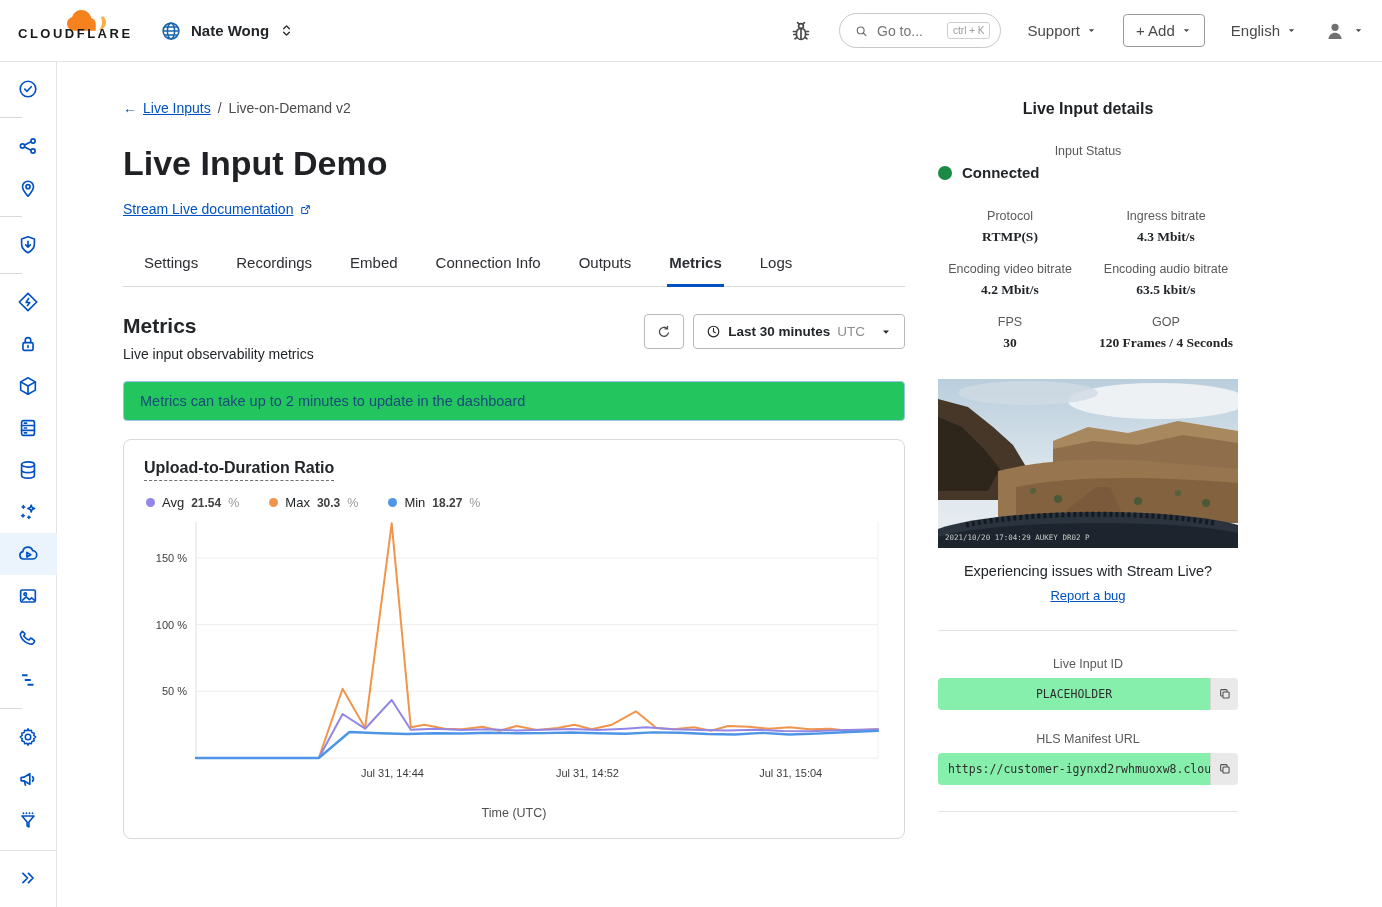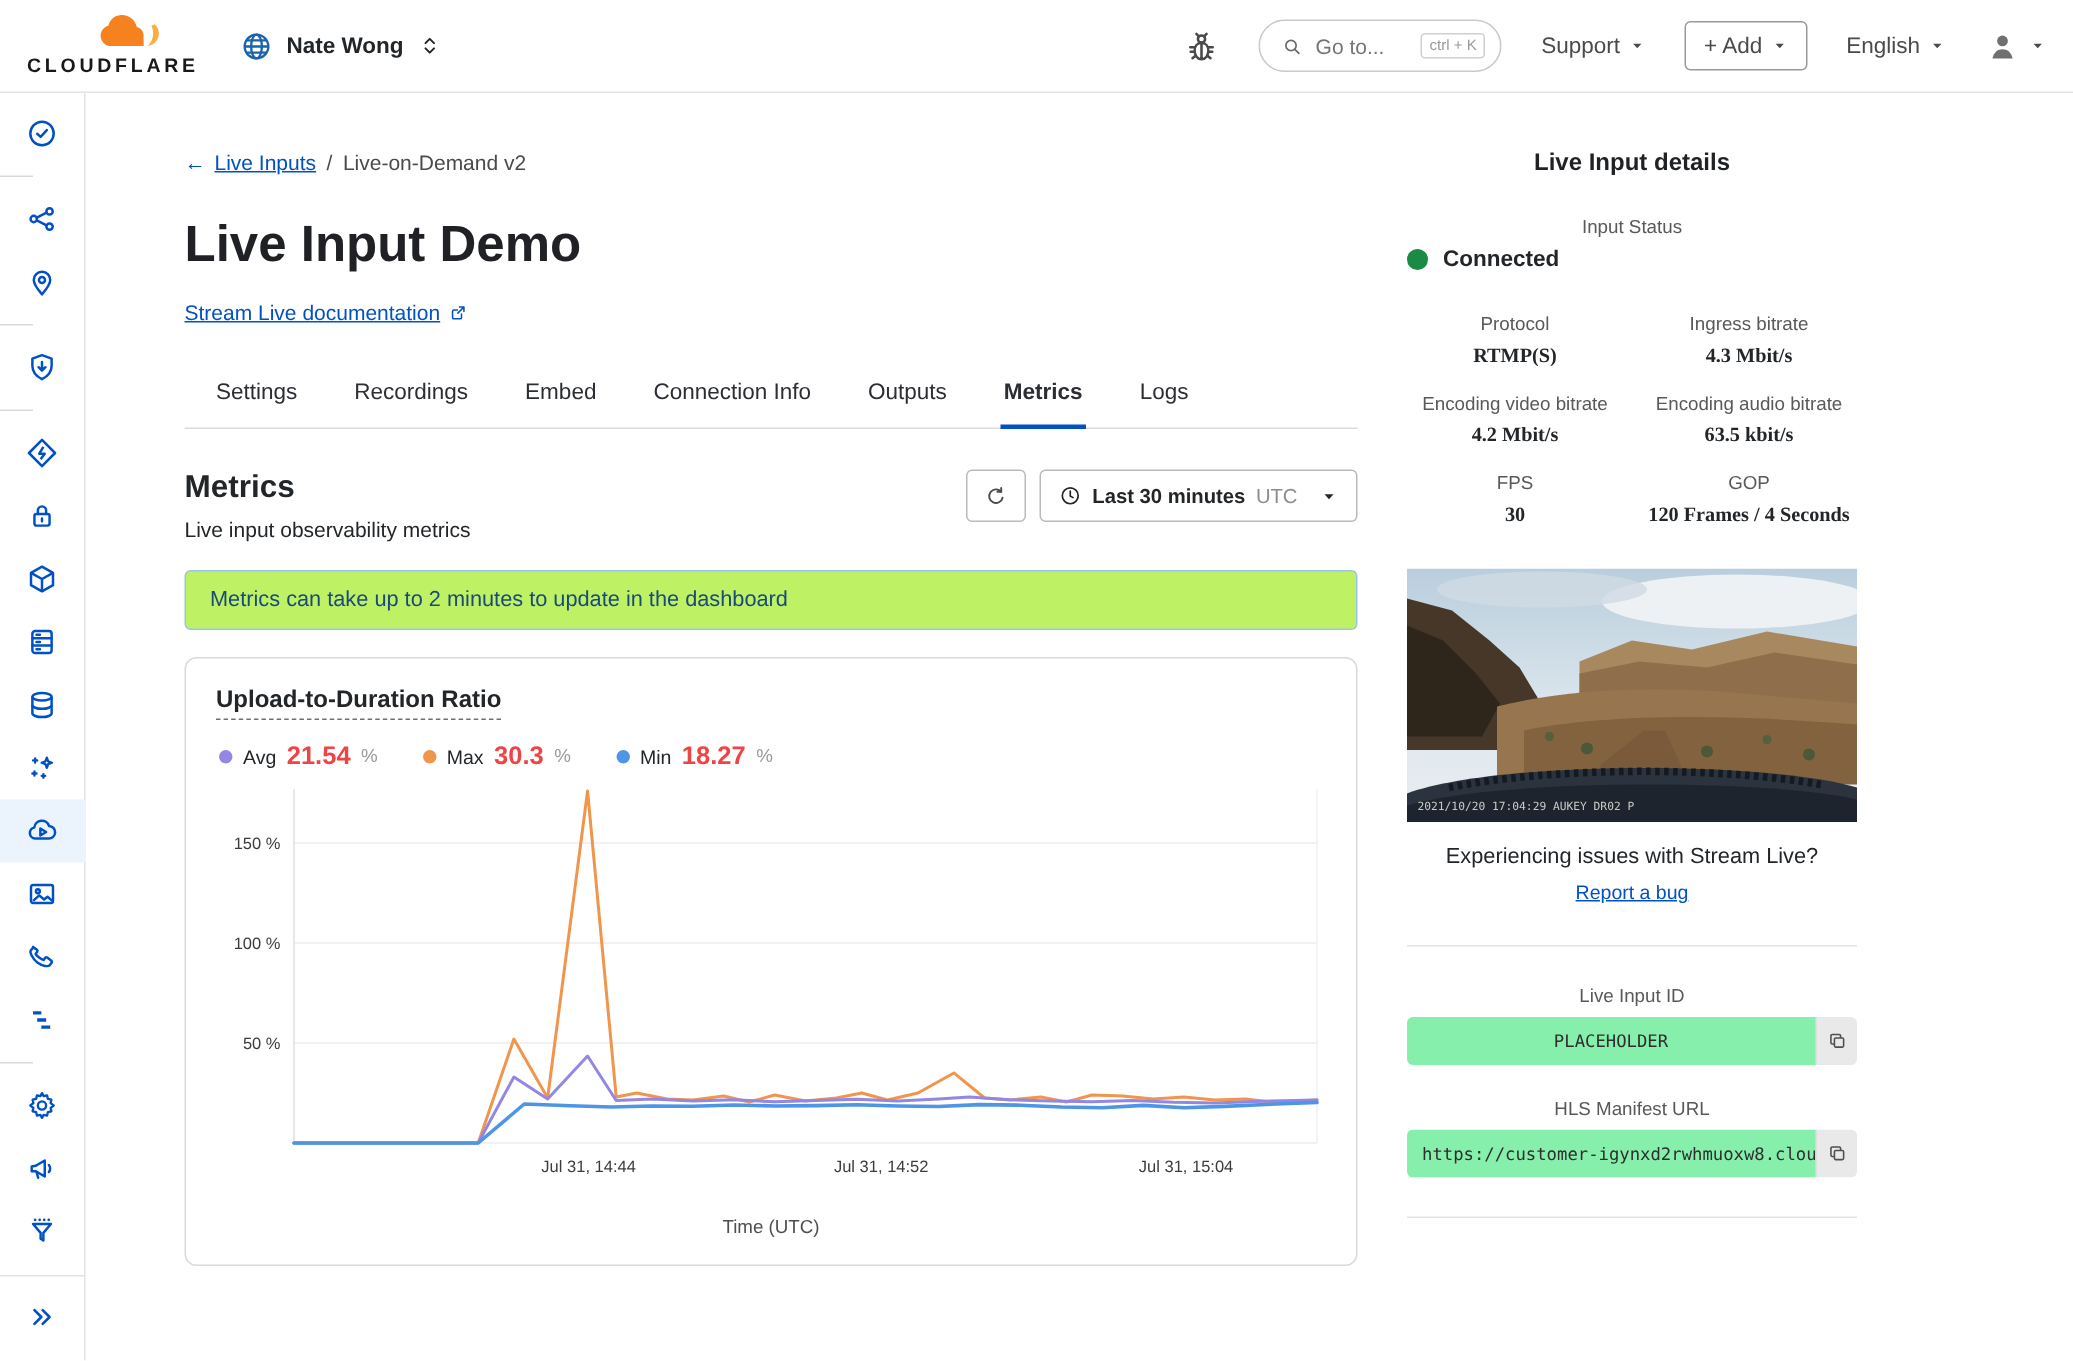--- a/index.html
+++ b/index.html
@@ -4,21 +4,21 @@
 <style>
   * { box-sizing:border-box; margin:0; padding:0; }
   html,body { width:1382px; height:907px; }
   body { font-family:"Liberation Sans",sans-serif; background:#fff; color:#232629; overflow:hidden; }
   svg.ic { display:block; }
 
   
   .header { height:62px; border-bottom:1px solid #e3e3e3; display:flex; align-items:center; padding:0 18px; background:#fff; }
   .brand { position:relative; width:112px; height:50px; margin-right:30px; }
   .brand .cloud { position:absolute; top:1px; left:46px; }
-  .brand .word { position:absolute; bottom:5px; left:0; font-size:13px; font-weight:bold; letter-spacing:2.5px; color:#18191b; }
+  .brand .word { position:absolute; bottom:15px; left:0; font-size:13px; font-weight:bold; letter-spacing:2.5px; color:#18191b; }
   .account { display:flex; align-items:center; gap:9px; cursor:pointer; }
   .account .name { font-size:15px; font-weight:bold; color:#232629; }
   .hdr-right { margin-left:auto; display:flex; align-items:center; gap:26px; }
   .icon-btn { background:none; border:none; cursor:pointer; color:#4a4a4a; display:flex; align-items:center; }
   .search-pill { display:flex; align-items:center; gap:8px; border:1px solid #c9c9c9; border-radius:18px; height:35px; padding:0 10px 0 14px; width:162px; color:#6b6b6b; }
   .search-pill input { border:none; outline:none; width:62px; font-size:14px; color:#555; font-family:"Liberation Sans",sans-serif; background:transparent; }
   .kbd { border:1px solid #cfcfcf; border-radius:3px; font-size:10px; color:#9a9a9a; padding:2px 5px; white-space:nowrap; }
   .hdr-menu { display:flex; align-items:center; gap:6px; font-size:15px; color:#4a4a4a; background:none; border:none; cursor:pointer; font-family:"Liberation Sans",sans-serif; }
   .add-btn { border:1px solid #9a9a9a; border-radius:4px; padding:7px 12px; }
   .caret { color:#4a4a4a; }
@@ -51,30 +51,30 @@
   .metrics-hdr { display:flex; align-items:flex-start; margin-top:27px; }
   .metrics-hdr h2 { font-size:21px; font-weight:bold; color:#232629; }
   .metrics-sub { font-size:14px; color:#232629; margin-top:8px; }
   .metrics-actions { margin-left:auto; display:flex; gap:9px; }
   .btn-sq { width:40px; height:35px; border:1px solid #b9b9b9; border-radius:4px; background:#fff; color:#4a4a4a; display:flex; align-items:center; justify-content:center; cursor:pointer; }
   .btn-time { height:35px; border:1px solid #b9b9b9; border-radius:4px; background:#fff; display:flex; align-items:center; gap:7px; padding:0 12px; cursor:pointer; font-family:"Liberation Sans",sans-serif; }
   .btn-time .t-label { font-size:13.5px; font-weight:bold; color:#232629; }
   .btn-time .t-zone { font-size:13.5px; color:#8d8d8d; }
   .btn-time .caret { margin-left:8px; }
 
-  .banner { margin-top:19px; border:1px solid #9cc3e8; background:#bef264; border-radius:4px; padding:11px 16px; font-size:14.5px; color:#1b4a7a; }
+  .banner { margin-top:19px; border:1px solid #9cc3e8; background:#22c55e; border-radius:4px; padding:11px 16px; font-size:14.5px; color:#1b4a7a; }
 
   
   .card { margin-top:18px; border:1px solid #d9d9d9; border-radius:8px; padding:19px 20px 12px; }
   .chart-title { display:inline-block; font-size:16px; font-weight:bold; color:#232629; border-bottom:1.5px dashed #6f6f6f; padding-bottom:3px; cursor:help; }
   .legend { display:flex; gap:30px; margin:14px 0 4px 2px; }
   .lg-item { display:flex; align-items:center; gap:7px; cursor:pointer; }
   .lg-dot { width:9px; height:9px; border-radius:50%; }
   .lg-label { font-size:13px; color:#232629; }
-  .lg-val { font-size:17px; font-weight:bold; color:#ef4444; }
+  .lg-val { font-size:12px; font-weight:bold; color:#404040; }
   .lg-unit { font-size:12.5px; color:#9a9a9a; }
   .xlabel { text-align:center; font-size:12.5px; color:#4f4f4f; padding:4px 0 6px; }
 
   
   .side-col h3 { font-size:16px; font-weight:bold; margin-bottom:26px; color:#1f2125; }
   .f-label { font-size:12.5px; color:#595959; margin-bottom:6px; }
   .status-row { display:flex; align-items:center; gap:10px; margin-bottom:28px; }
   .status-dot { width:14px; height:14px; border-radius:50%; background:#1a8a45; }
   .status-val { font-size:15px; font-weight:bold; color:#232629; }
   .detail-grid { display:grid; grid-template-columns:1fr 1fr; column-gap:12px; row-gap:17px; margin-bottom:28px; }

